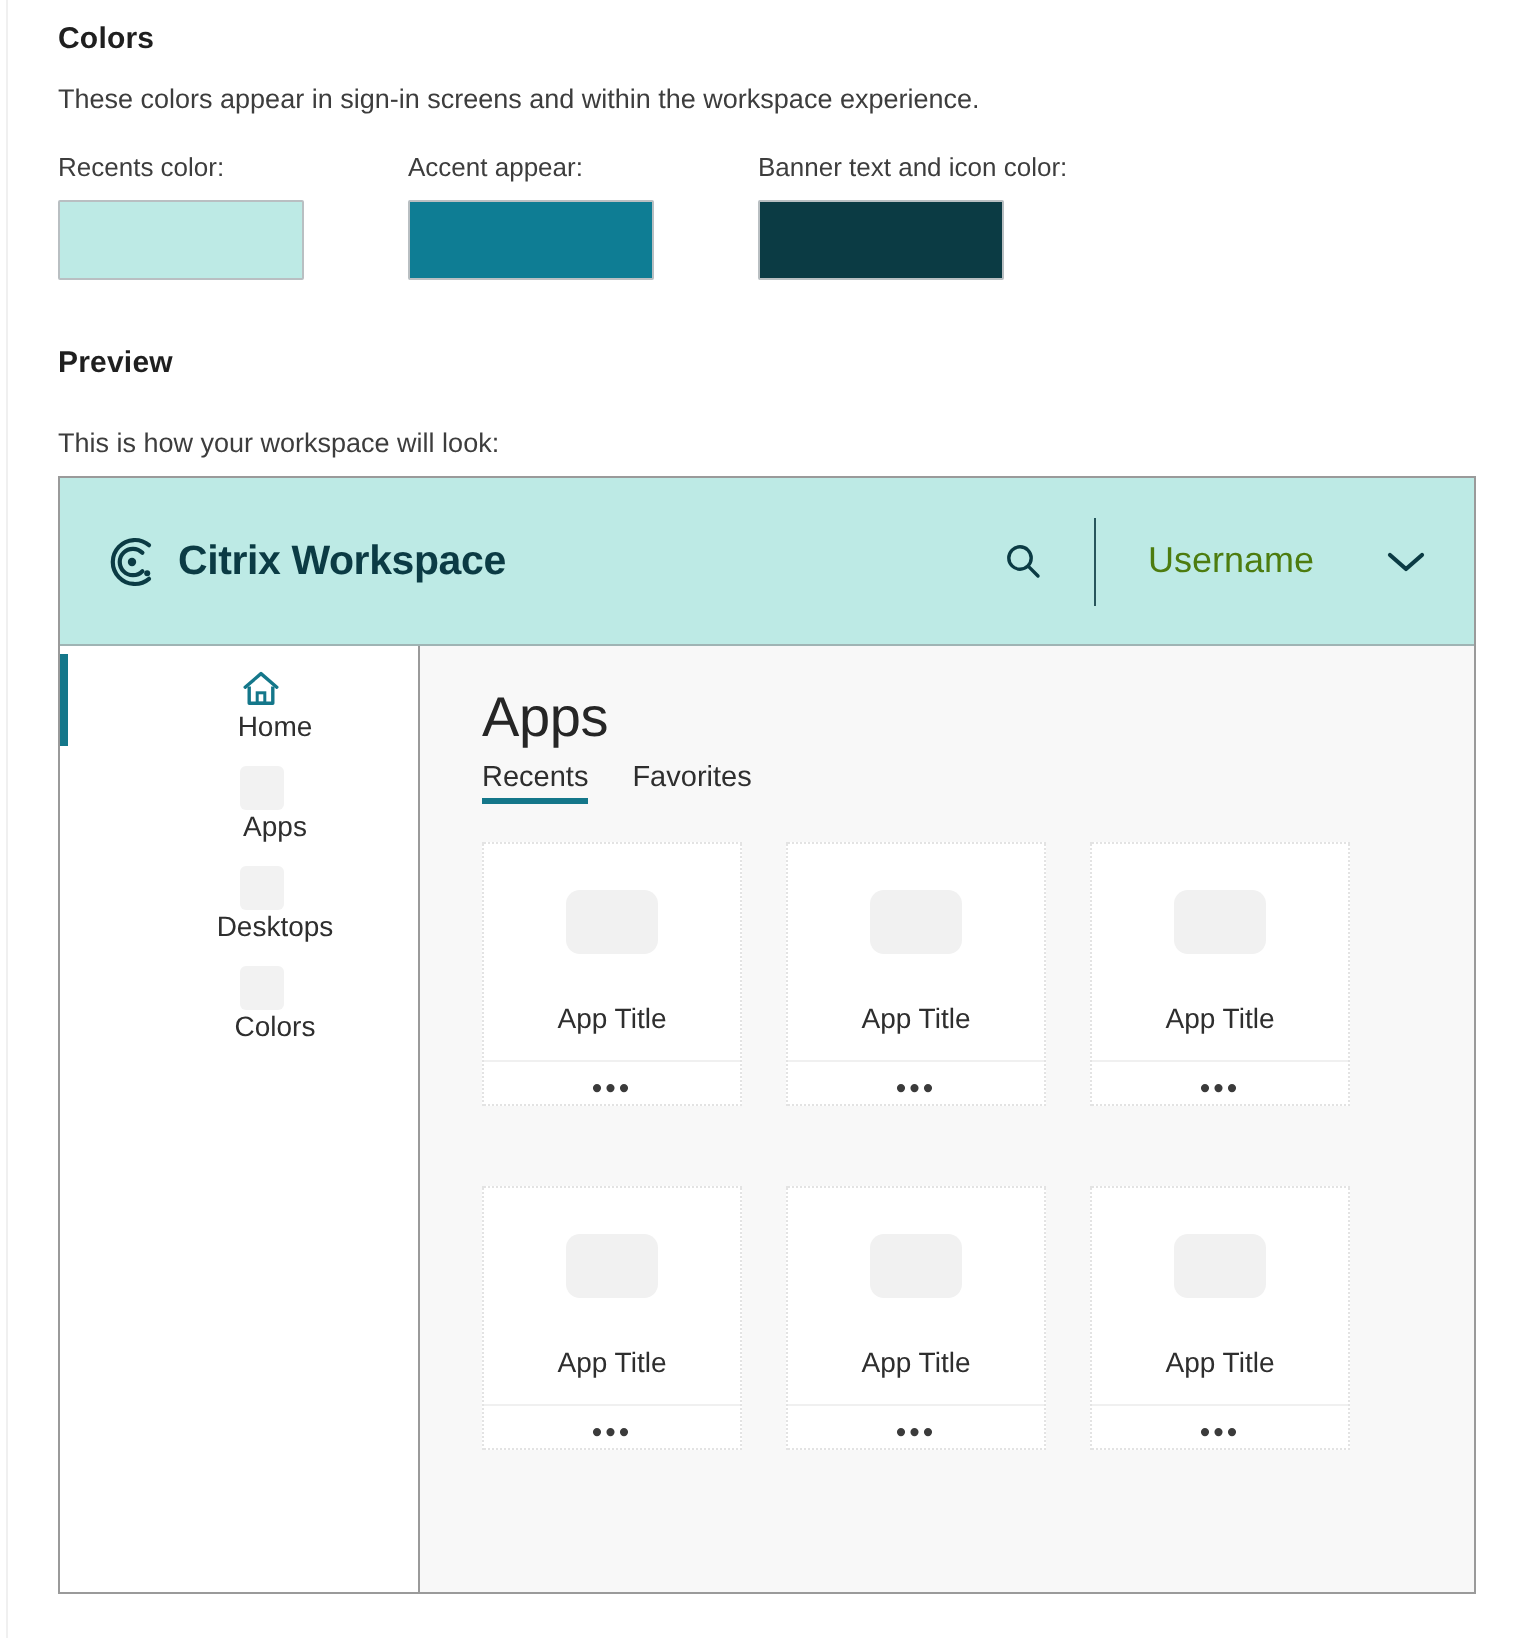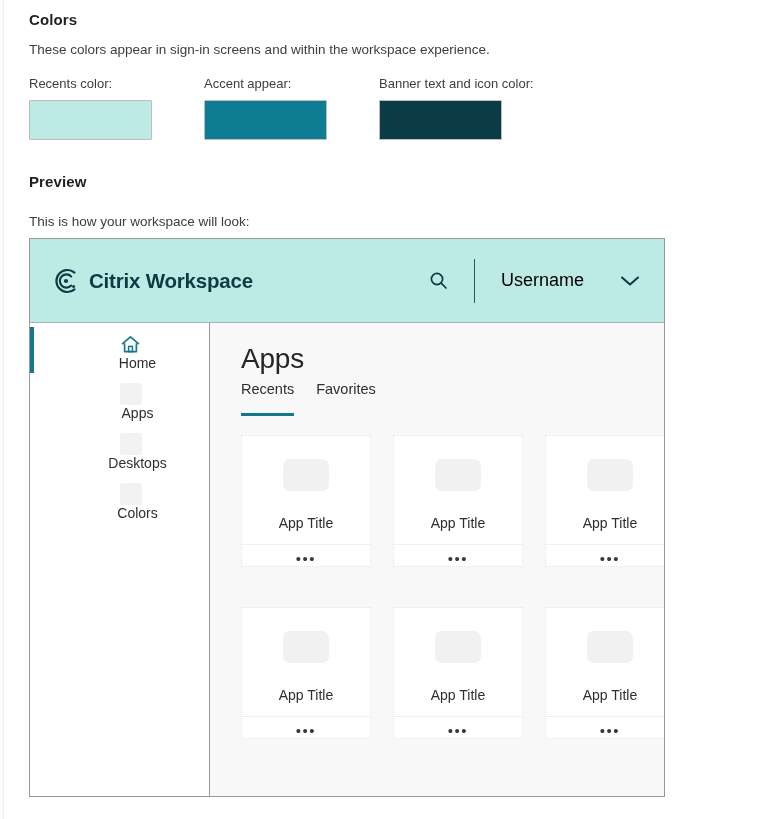--- a/index.html
+++ b/index.html
@@ -60,21 +60,21 @@
   #swatch-group-text   { left: 379px; }
 
   
   #preview-title { left: 29px; top: 173px; }
   #preview-desc  { left: 29px; top: 214px; }
 
   .preview-frame {
     position: absolute;
     left: 29px;
     top: 238px;
-    width: 636px;
+    width: 709px;
     height: 559px;
     box-sizing: border-box;
     border: 1px solid #9a9a9a;
     background: #ffffff;
     overflow: hidden;
   }
 
   
   .ws-banner {
     height: 84px;
@@ -191,21 +191,21 @@
     letter-spacing: -0.2px;
   }
   .apps-tabs {
     display: flex;
     gap: 22px;
     margin-bottom: 19px;
   }
   .apps-tab {
     font-size: 14.5px;
     color: #2e2e2e;
-    padding-bottom: 16px;
+    padding-bottom: 2px;
     cursor: pointer;
     border-bottom: 3px solid transparent;
   }
   .apps-tab.active { border-bottom-color: #14778a; }
 
   .apps-grid {
     display: grid;
     grid-template-columns: repeat(3, 130px);
     gap: 40px 22px;
   }
@@ -292,21 +292,21 @@
 
     <div class="banner-right">
       <div class="search-btn">
         <svg width="19" height="19" viewBox="0 0 19 19">
           <circle cx="8" cy="8" r="5.6" fill="none" stroke="#0b3b44" stroke-width="1.7"></circle>
           <line x1="12.2" y1="12.2" x2="17" y2="17" stroke="#0b3b44" stroke-width="1.7" stroke-linecap="round"></line>
         </svg>
       </div>
       <div class="banner-divider"></div>
       <div class="username-wrap">
-        <span class="username-text" id="ws-username" style="color: #000000;">Username</span>
+        <span class="username-text" id="ws-username" style="color: #4d7c0f;">Username</span>
         <svg class="chev-down" width="20" height="12" viewBox="0 0 20 12">
           <polyline points="2,2.5 10,9.5 18,2.5" fill="none" stroke="#0b3b44" stroke-width="2.1" stroke-linecap="round" stroke-linejoin="round"></polyline>
         </svg>
       </div>
     </div>
   </div>
 
   <div class="ws-body">
 
     <div class="ws-sidebar">

